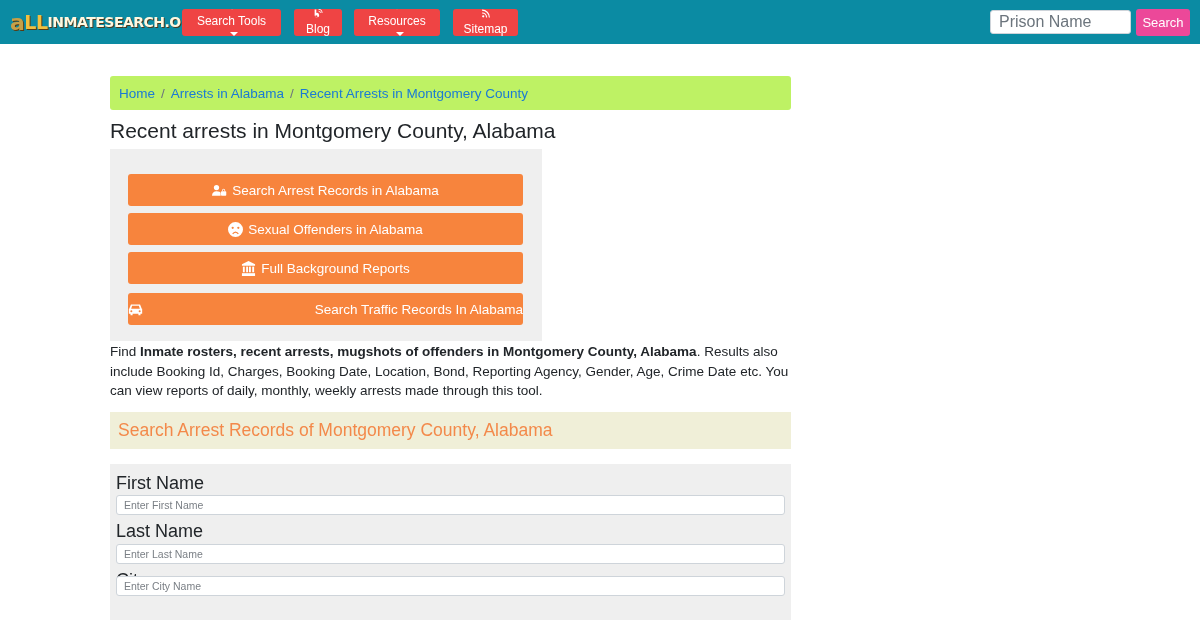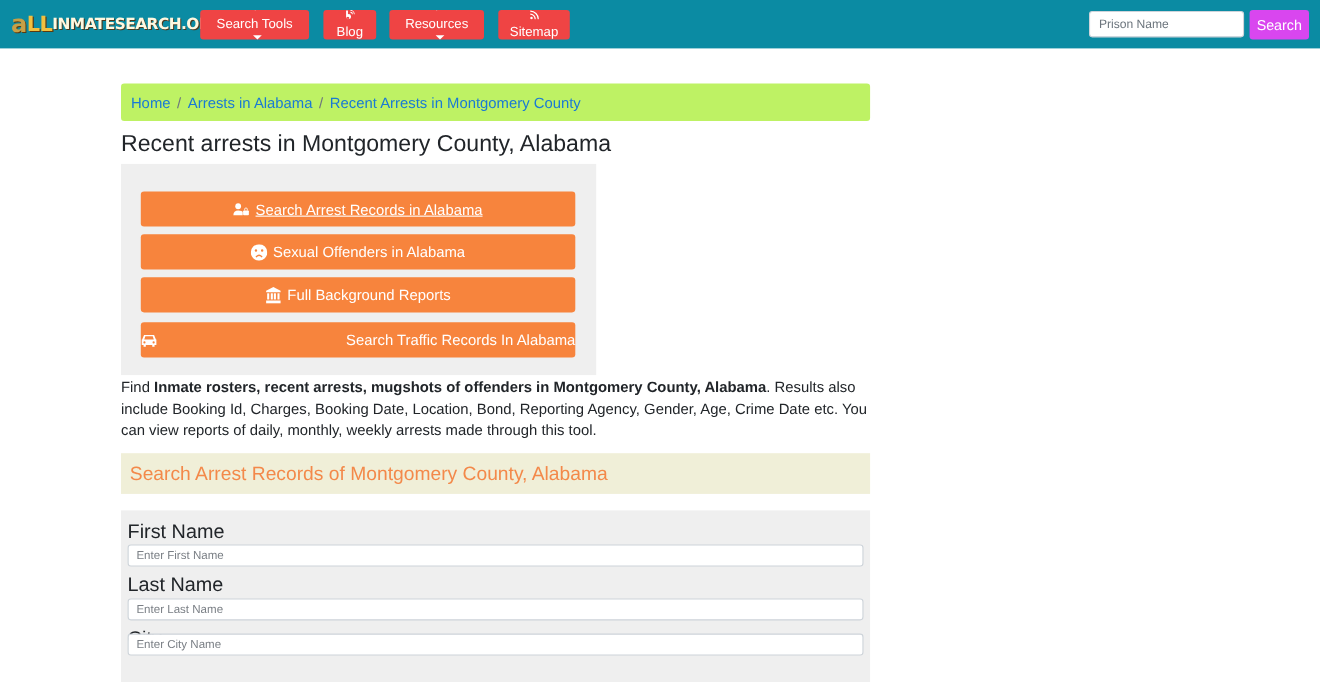--- a/index.html
+++ b/index.html
@@ -29,26 +29,26 @@
     .nav-btn .caret {
       display: inline-block; width: 0; height: 0; margin-left: 5px;
       border-left: 4px solid transparent; border-right: 4px solid transparent;
       border-top: 4px solid #fff;
     }
     .nav-btn svg { width: 12px; height: 12px; fill: #fff; }
 
     .prison-input {
       position: absolute; left: 990px; top: 10px; width: 141px; height: 24px;
       border: 1px solid #ced4da; border-radius: 3px; background: #fff;
-      font-family: "Liberation Sans", sans-serif; font-size: 11px; padding: 0 8px; color: #495057;
+      font-family: "Liberation Sans", sans-serif; font-size: 16px; padding: 0 8px; color: #495057;
     }
     .prison-input::placeholder { color: #6c757d; }
     .search-btn {
       position: absolute; left: 1136px; top: 9px; width: 54px; height: 27px;
-      background: #d946ef; color: #fff; border: none; border-radius: 3px;
+      background: #ec4899; color: #fff; border: none; border-radius: 3px;
       font-family: "Liberation Sans", sans-serif; font-size: 13px; cursor: pointer;
     }
 
     .breadcrumb {
       position: absolute; left: 110px; top: 76px; width: 681px; height: 34px;
       background: #bef264; border-radius: 3px;
       display: flex; align-items: center; padding-left: 9px; font-size: 13.5px;
     }
     .breadcrumb a { color: #1a7ad4; text-decoration: none; }
     .breadcrumb .sep { color: #6c757d; padding: 0 6px; }
@@ -148,21 +148,21 @@
   <a href="#">Home</a>
   <span class="sep">/</span>
   <a href="#">Arrests in Alabama</a>
   <span class="sep">/</span>
   <a href="#">Recent Arrests in Montgomery County</a>
 </nav>
 
 <h1 class="page-title">Recent arrests in Montgomery County, Alabama</h1>
 
 <div class="btn-box">
-  <div class="action-btn" style="top:25px;text-decoration:underline;">
+  <div class="action-btn" style="top:25px;">
     <svg viewBox="0 0 20 16">
         <circle cx="6" cy="4" r="3.5"></circle>
         <path d="M0 15c0-4 2.5-6 6-6s5 1 5.5 2v4z"></path>
         <rect x="12" y="9" width="7" height="6" rx="1"></rect>
         <path d="M13.5 9V7.5a2 2 0 0 1 4 0V9h-1V7.5a1 1 0 0 0-2 0V9z"></path>
       </svg>
     <span>Search Arrest Records in Alabama</span>
   </div>
   <div class="action-btn" style="top:103px;">
     <svg viewBox="0 0 16 16">

